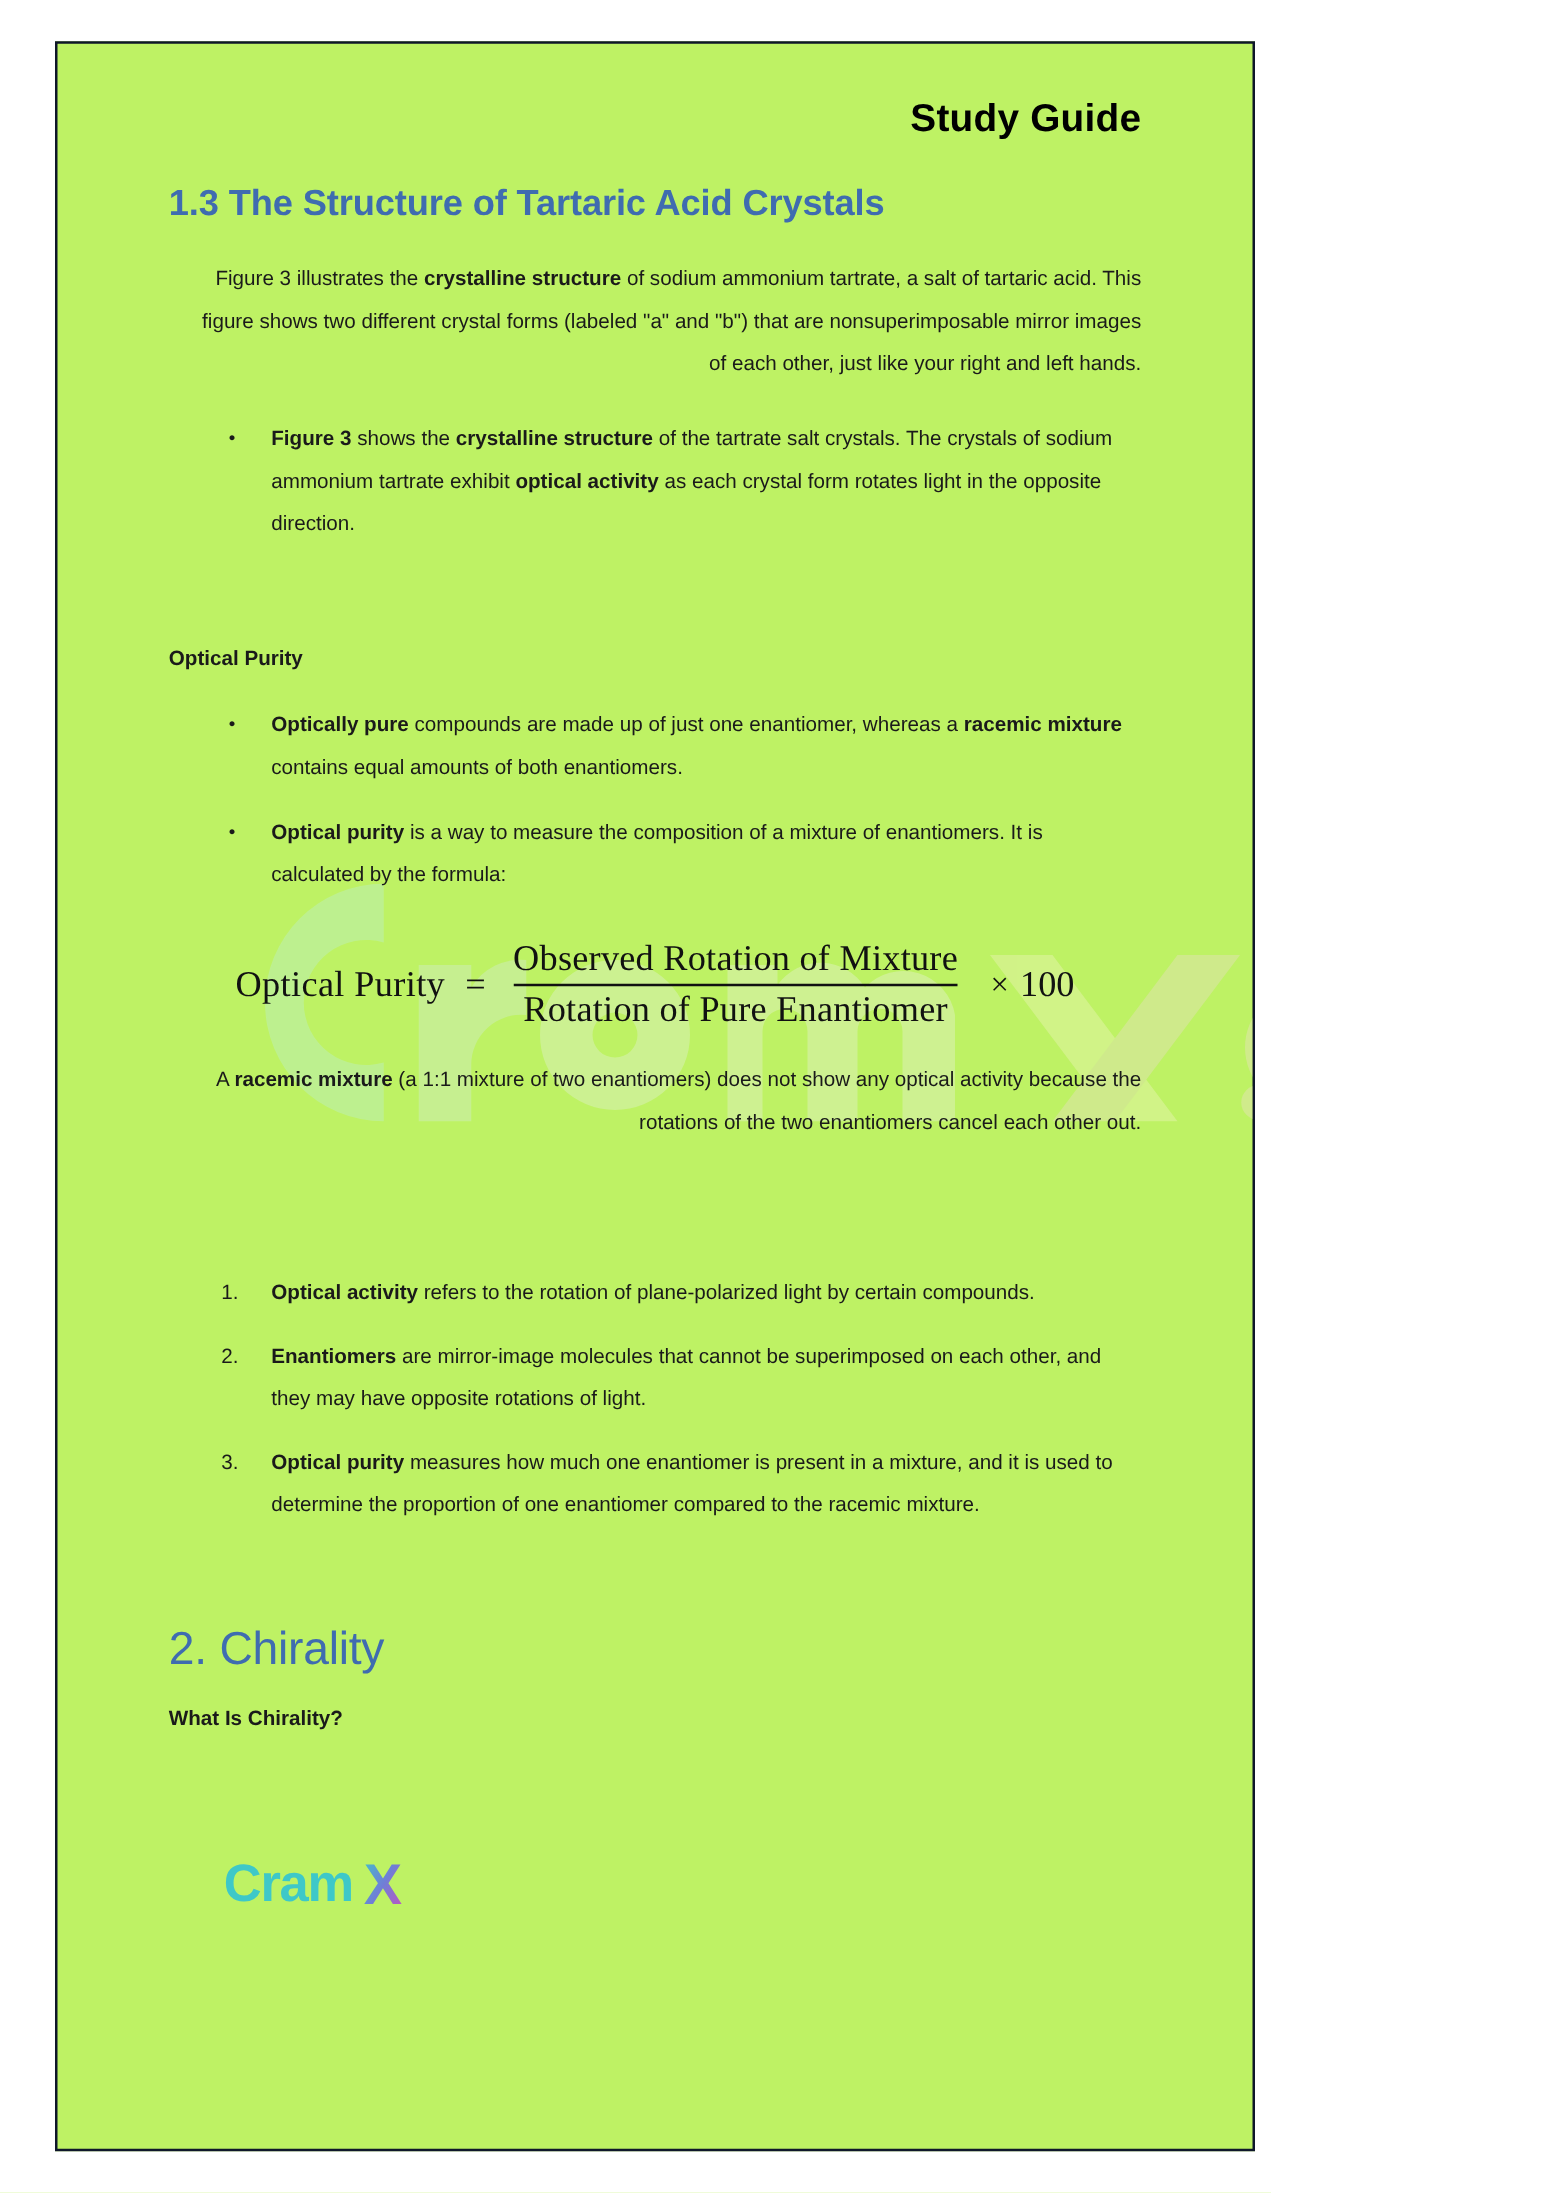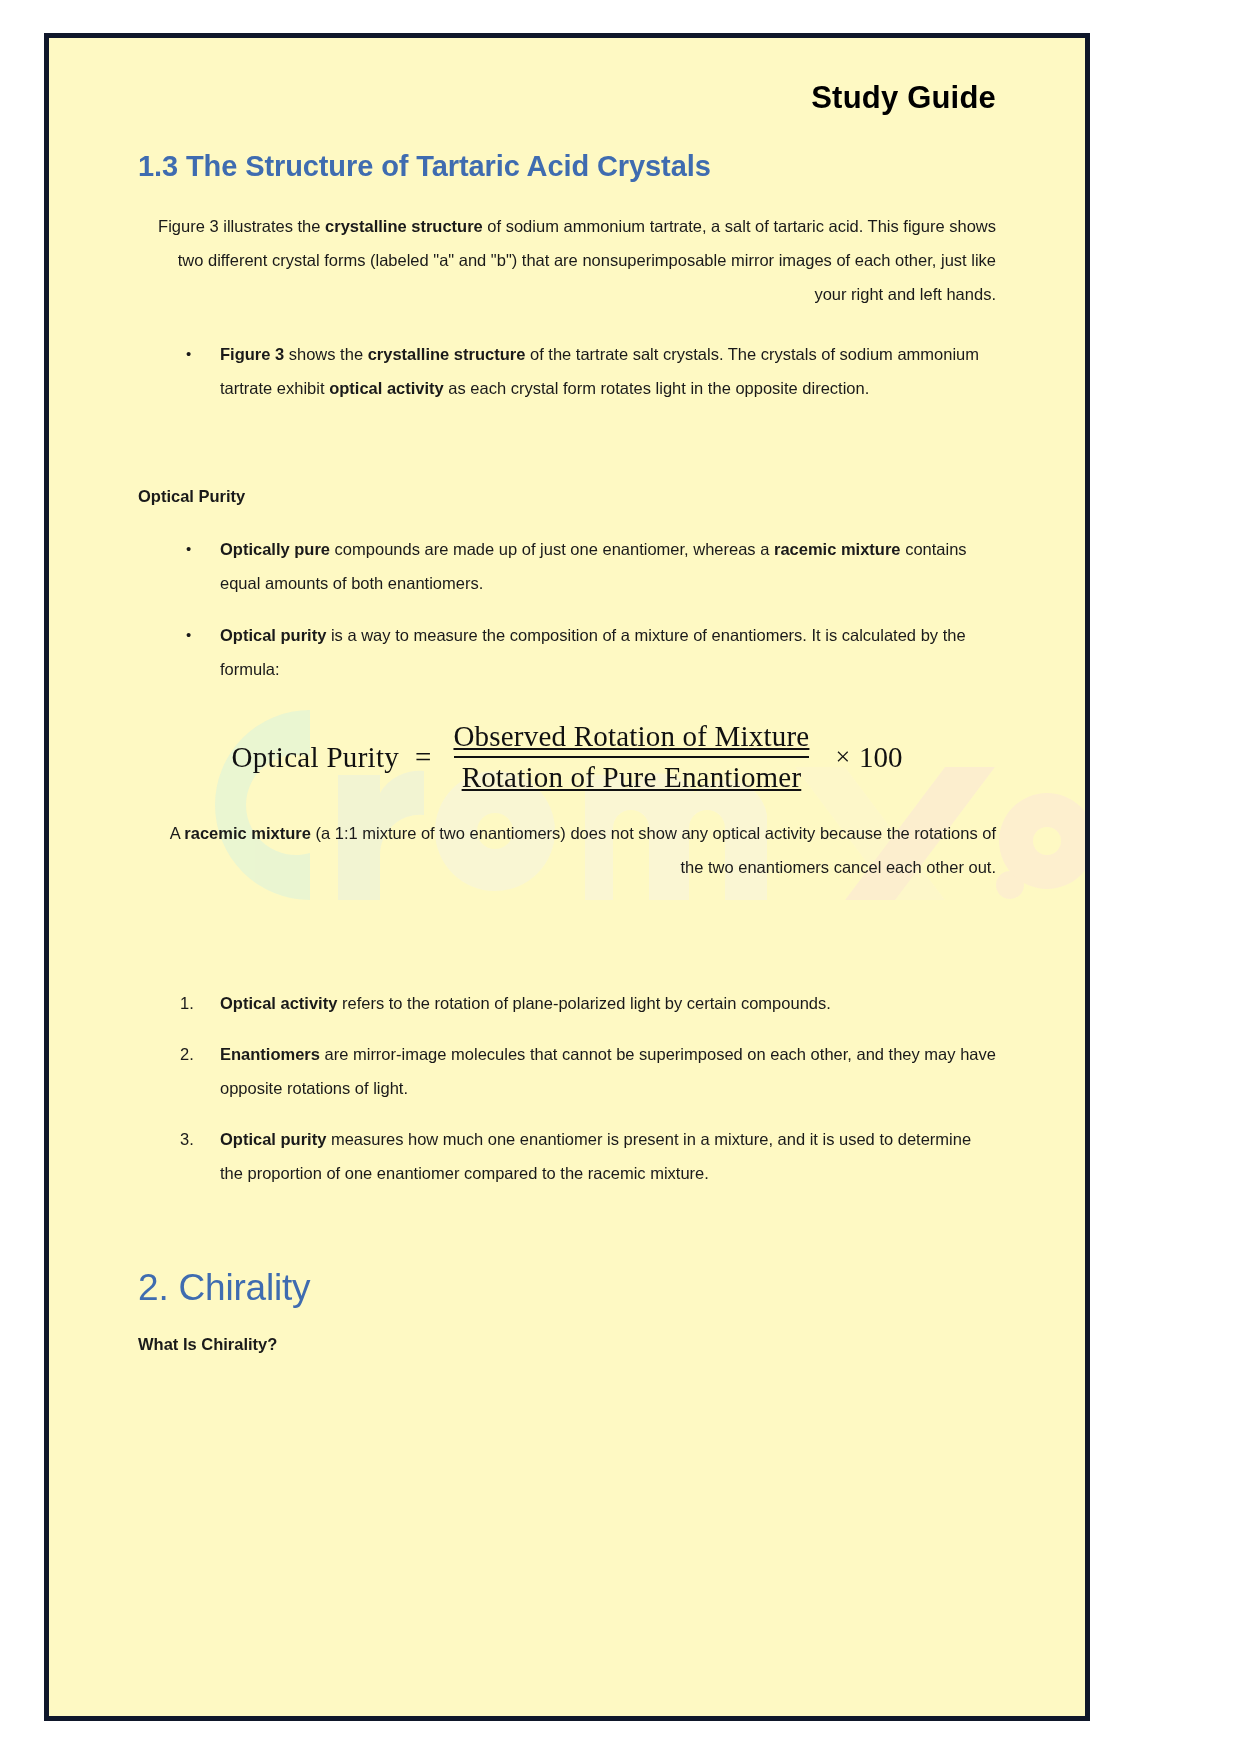--- a/index.html
+++ b/index.html
@@ -11,24 +11,24 @@
     width: 1241px;
     height: 1754px;
     font-family: "Liberation Sans", sans-serif;
     position: relative;
     overflow: hidden;
   }
   .page {
     position: absolute;
     left: 44px;
     top: 33px;
-    width: 1046px;
+    width: 960px;
     height: 1688px;
-    border: 5px solid #0f172a;
-    background: #fef9c3;
+    border: 2px solid #0f172a;
+    background: #bef264;
     box-sizing: border-box;
     overflow: hidden;
   }
   .content {
     position: relative;
     padding: 0 89px 0 89px;
     z-index: 3;
   }
 
   
@@ -155,21 +155,20 @@
     color: #111111;
     white-space: nowrap;
   }
   .formula .lhs { padding-right: 16px; letter-spacing: 0.3px; }
   .formula .eq { padding-right: 14px; }
   .fraction {
     display: inline-flex;
     flex-direction: column;
     align-items: center;
     vertical-align: middle;
-    text-decoration: underline;
   }
   .fraction .numer {
     padding: 0 8px 3px 8px;
     letter-spacing: 0.2px;
   }
   .fraction .denom {
     padding: 3px 8px 0 8px;
     border-top: 2px solid #111111;
     letter-spacing: 0.2px;
   }
@@ -293,14 +292,27 @@
 
     <div class="spacer-xl"></div>
 
     <h2 class="major-heading">2. Chirality</h2>
 
     <h3 class="bold-heading">What Is Chirality?</h3>
 
 
   </div>
 
+  <div class="brand-logo">
+    <svg width="190" height="52" viewBox="0 0 190 52" xmlns="http://www.w3.org/2000/svg">
+      <defs>
+        <linearGradient id="xgrad" x1="0" y1="0" x2="1" y2="1">
+          <stop offset="0%" stop-color="#3ec8c8"></stop>
+          <stop offset="50%" stop-color="#6f7fd6"></stop>
+          <stop offset="100%" stop-color="#c94fbf"></stop>
+        </linearGradient>
+      </defs>
+      <text x="0" y="38" font-family="Liberation Sans, sans-serif" font-size="42" font-weight="bold" fill="#3ec8c8" letter-spacing="-1">Cram</text>
+      <text x="112" y="40" font-family="Liberation Sans, sans-serif" font-size="46" font-weight="bold" fill="url(#xgrad)">X</text>
+    </svg>
+  </div>
 
 </div>
 
 </body></html>

